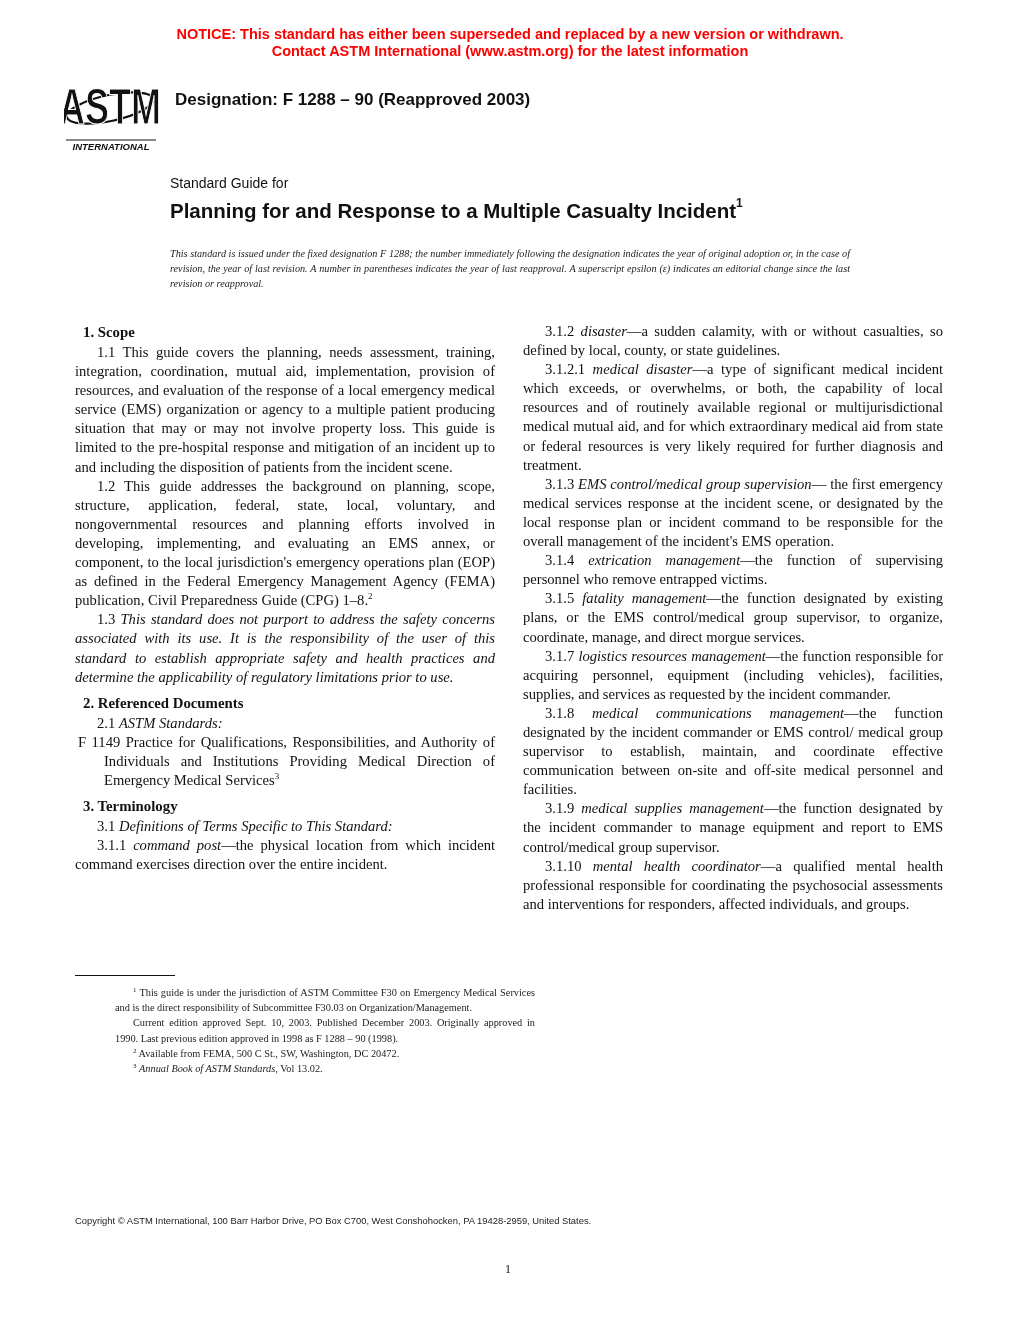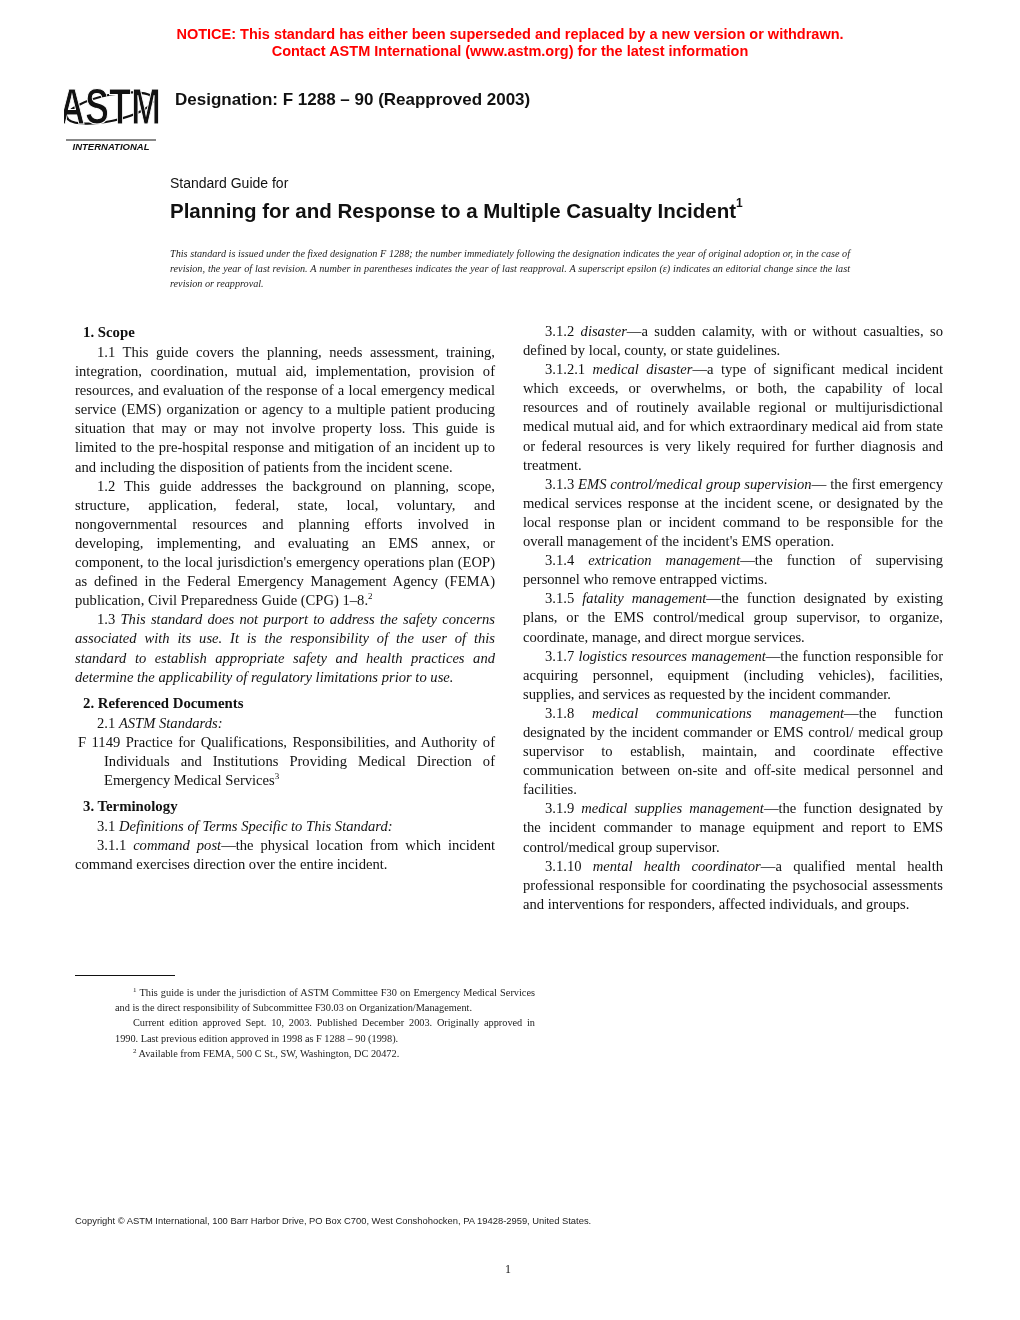--- a/index.html
+++ b/index.html
@@ -71,20 +71,21 @@
   <h2 class="gap">3.  Terminology</h2>
   <p><span>3.1 </span><em>Definitions of Terms Specific to This Standard:</em></p>
   <p><span>3.1.1 </span><em>command post</em><span>—the physical location from which incident command exercises direction over the entire incident.</span></p>
 </div>
 
 <div class="fn-rule"></div>
 <div class="footnotes">
   <p><sup>1</sup> <span>This guide is under the jurisdiction of ASTM Committee F30 on Emergency Medical Services and is the direct responsibility of Subcommittee F30.03 on Organization/Management.</span></p>
   <p>Current edition approved Sept. 10, 2003. Published December 2003. Originally approved in 1990. Last previous edition approved in 1998 as F 1288 – 90 (1998).</p>
   <p><sup>2</sup> <span>Available from FEMA, 500 C St., SW, Washington, DC 20472.</span></p>
+  <p><sup>3</sup> <em>Annual Book of ASTM Standards</em><span>, Vol 13.02.</span></p>
 </div>
 
 <div class="col col-right">
   <p><span>3.1.2 </span><em>disaster</em><span>—a sudden calamity, with or without casualties, so defined by local, county, or state guidelines.</span></p>
   <p><span>3.1.2.1 </span><em>medical disaster</em><span>—a type of significant medical incident which exceeds, or overwhelms, or both, the capability of local resources and of routinely available regional or multijurisdictional medical mutual aid, and for which extraordinary medical aid from state or federal resources is very likely required for further diagnosis and treatment.</span></p>
   <p><span>3.1.3 </span><em>EMS control/medical group supervision</em><span>— the first emergency medical services response at the incident scene, or designated by the local response plan or incident command to be responsible for the overall management of the incident's EMS operation.</span></p>
   <p><span>3.1.4 </span><em>extrication management</em><span>—the function of supervising personnel who remove entrapped victims.</span></p>
   <p><span>3.1.5 </span><em>fatality management</em><span>—the function designated by existing plans, or the EMS control/medical group supervisor, to organize, coordinate, manage, and direct morgue services.</span></p>
   <p><span>3.1.7 </span><em>logistics resources management</em><span>—the function responsible for acquiring personnel, equipment (including vehicles), facilities, supplies, and services as requested by the incident commander.</span></p>
   <p><span>3.1.8 </span><em>medical communications management</em><span>—the function designated by the incident commander or EMS control/ medical group supervisor to establish, maintain, and coordinate effective communication between on-site and off-site medical personnel and facilities.</span></p>

